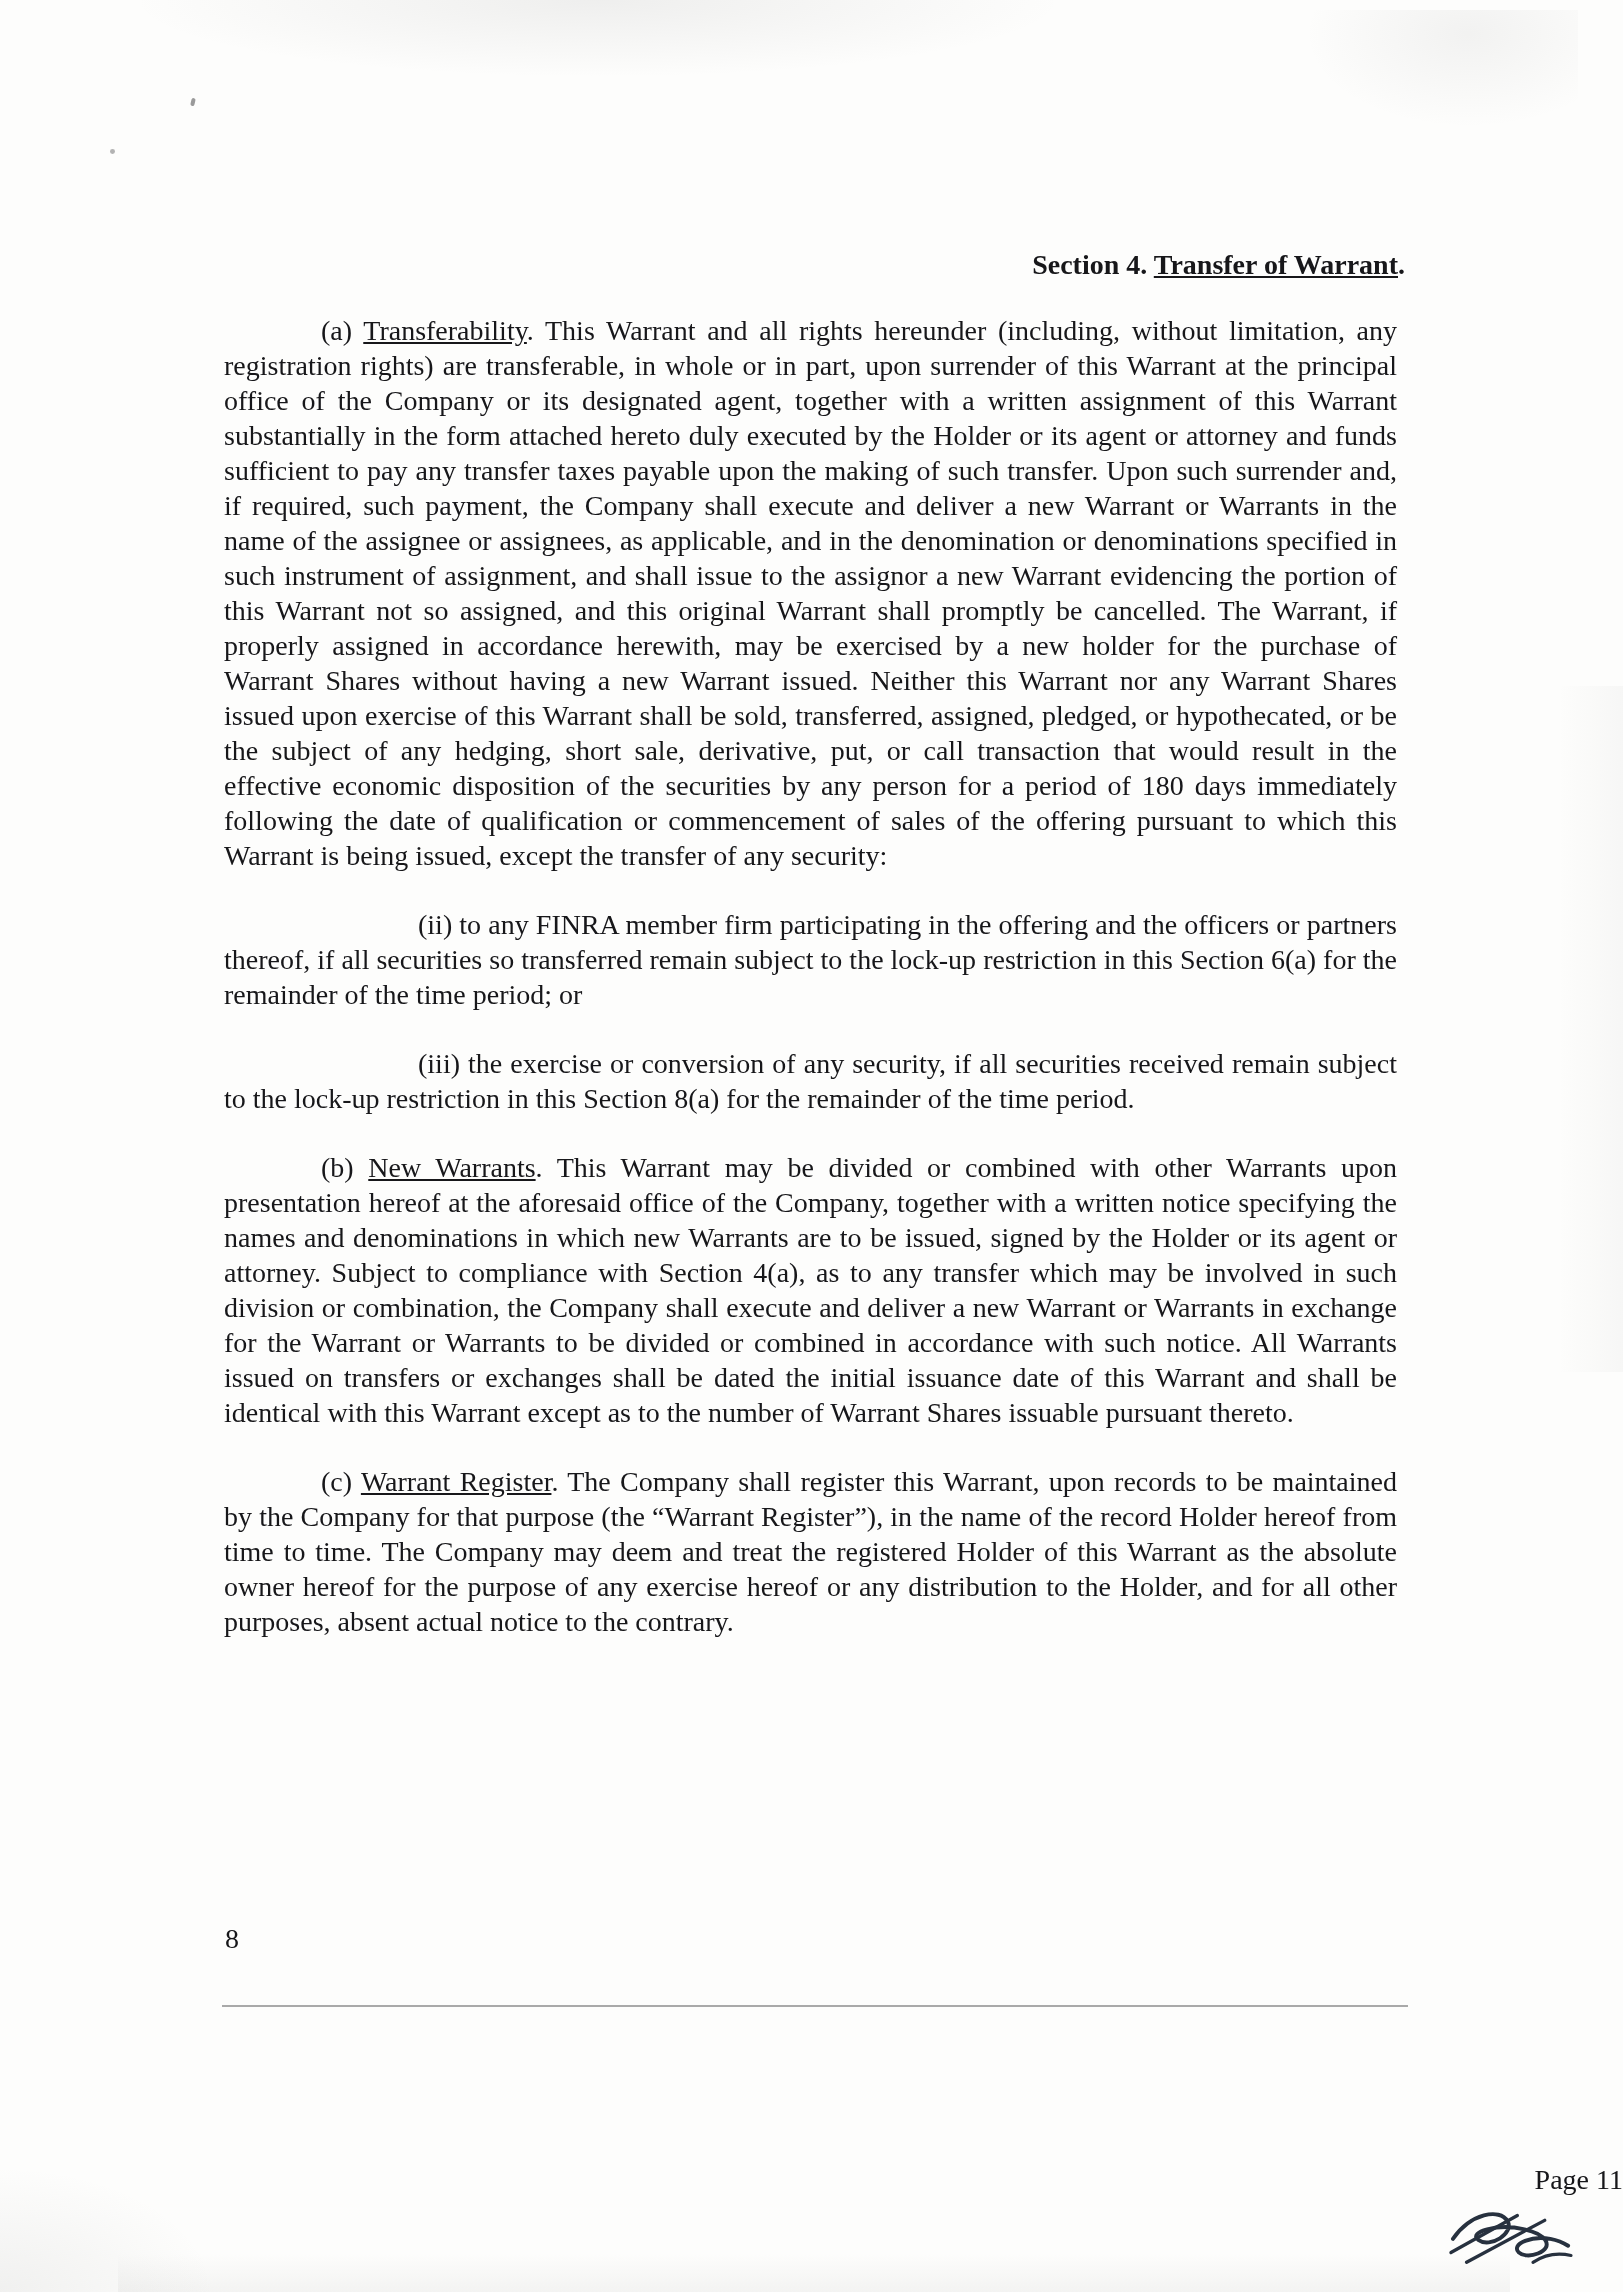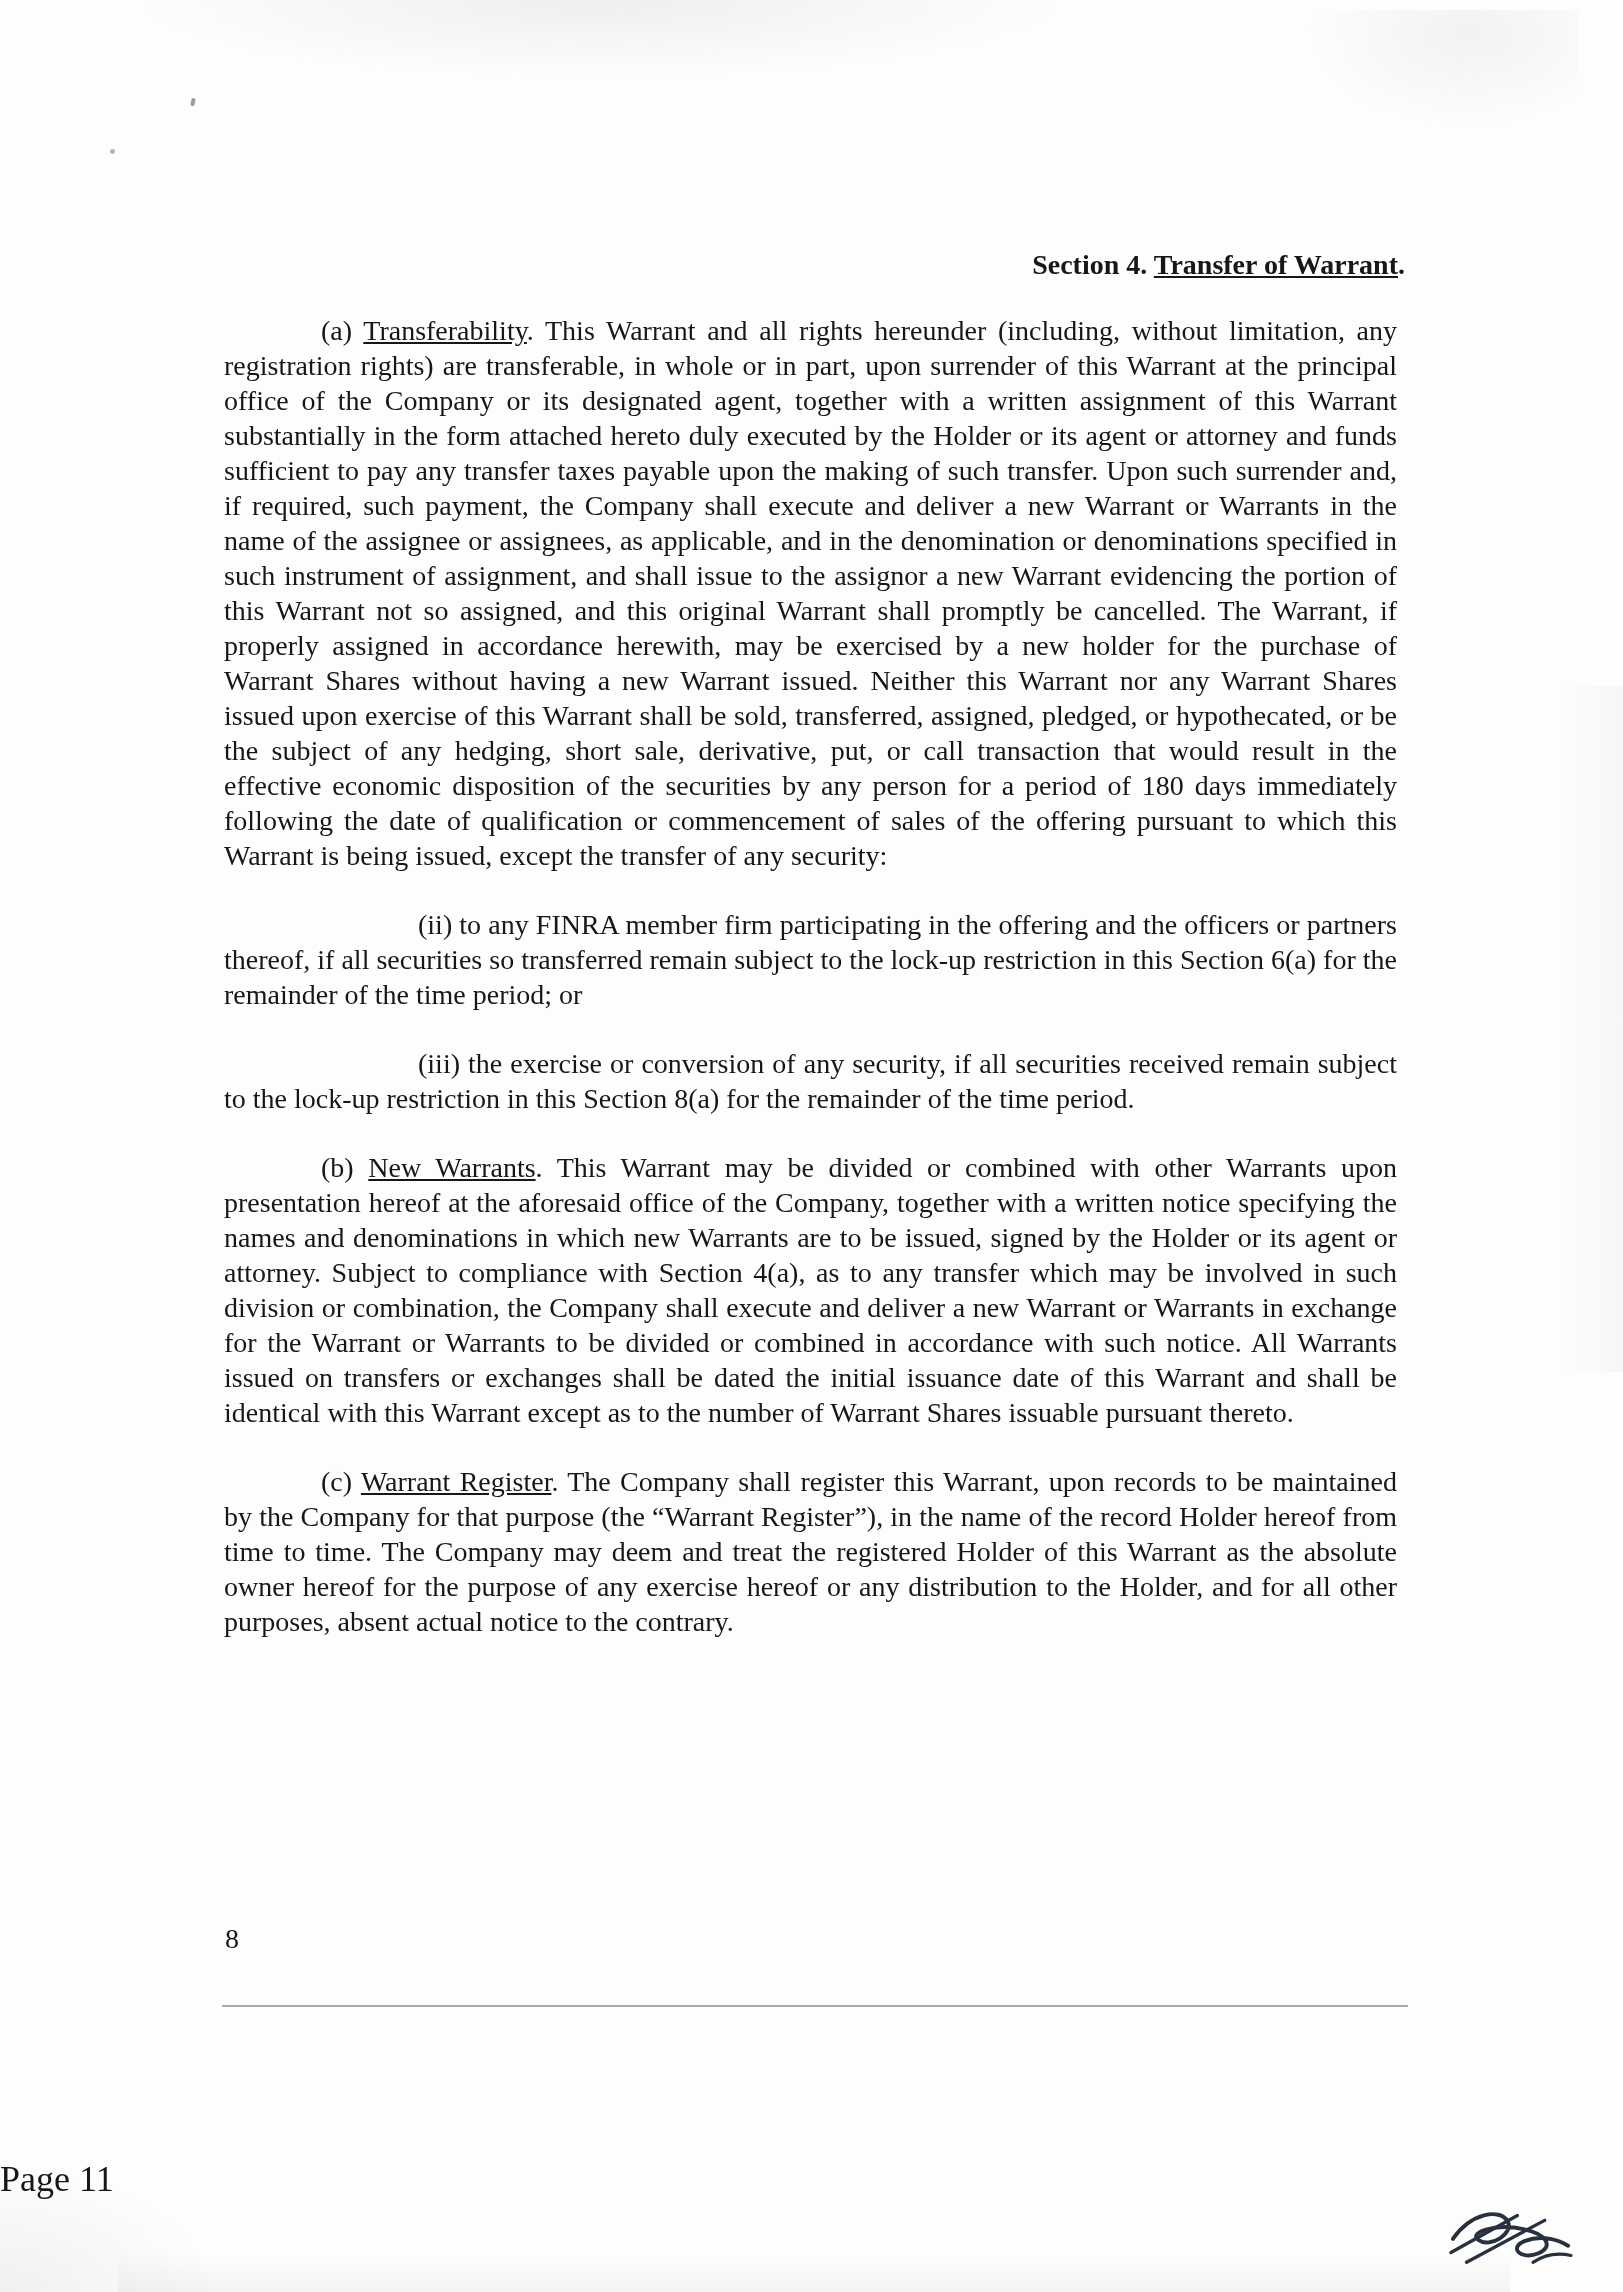--- a/index.html
+++ b/index.html
@@ -50,22 +50,22 @@
     top: 2005px;
     width: 1186px;
     height: 2px;
     background: #a9a9a9;
   }
   .footer {
     position: absolute;
     left: 0;
     top: 2162px;
     width: 1623px;
-    text-align: left;
-    font-size: 36px;
+    text-align: right;
+    font-size: 28px;
     line-height: 35px;
   }
   .signature {
     position: absolute;
     left: 1443px;
     top: 2194px;
     width: 137px;
     height: 82px;
   }
   

